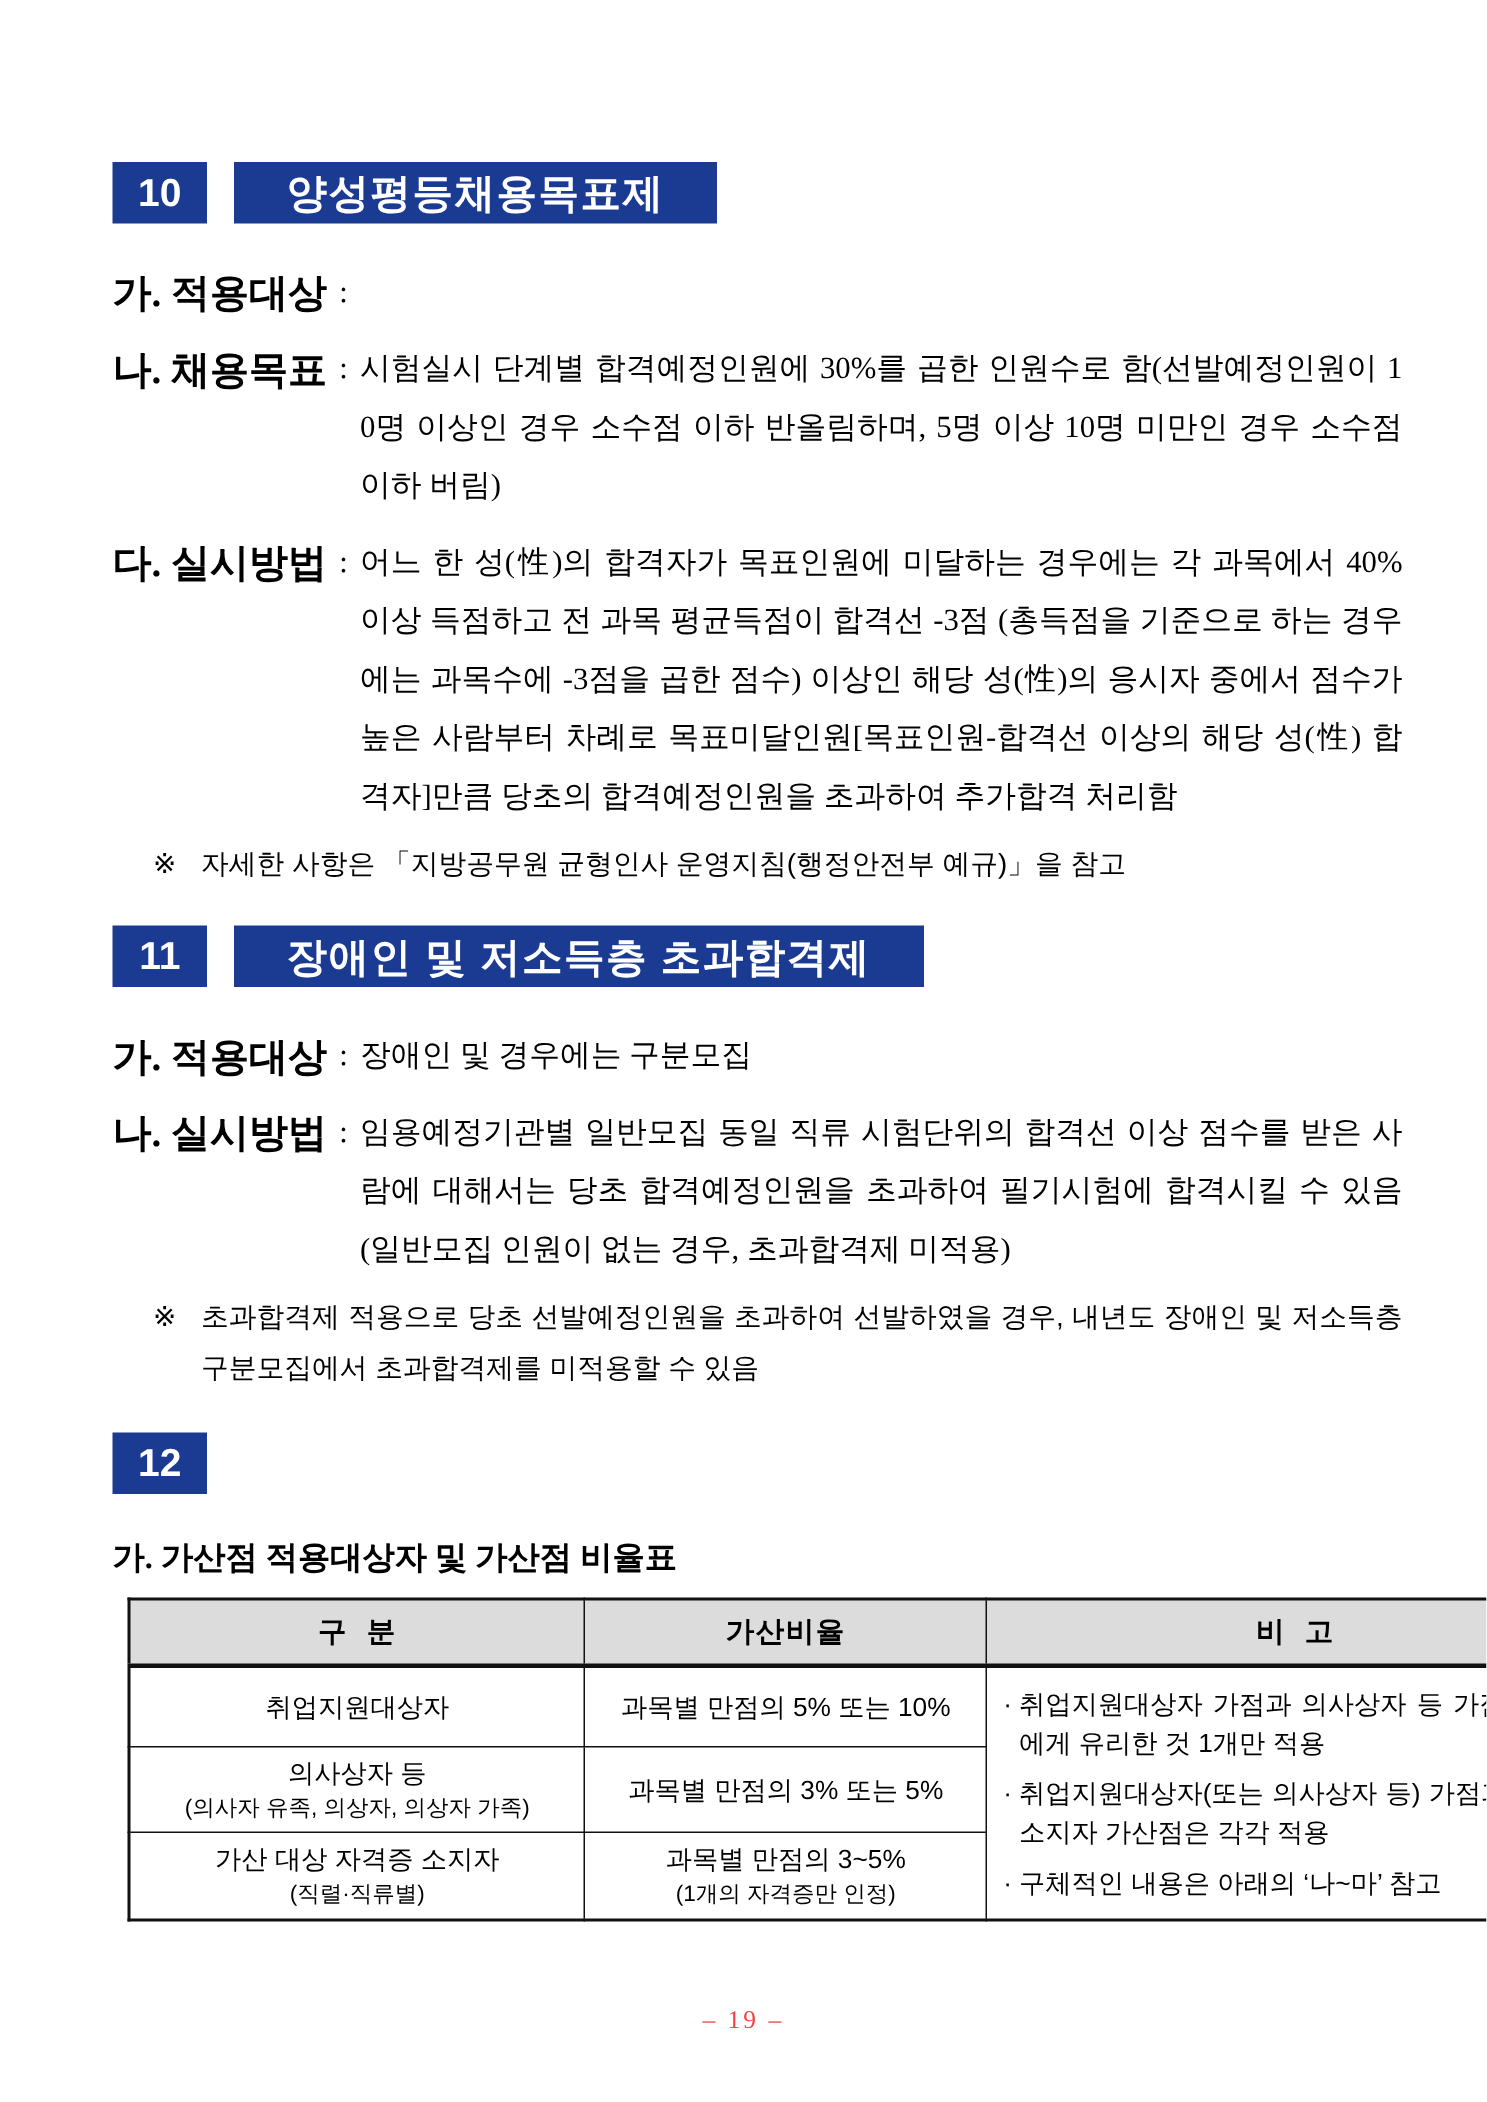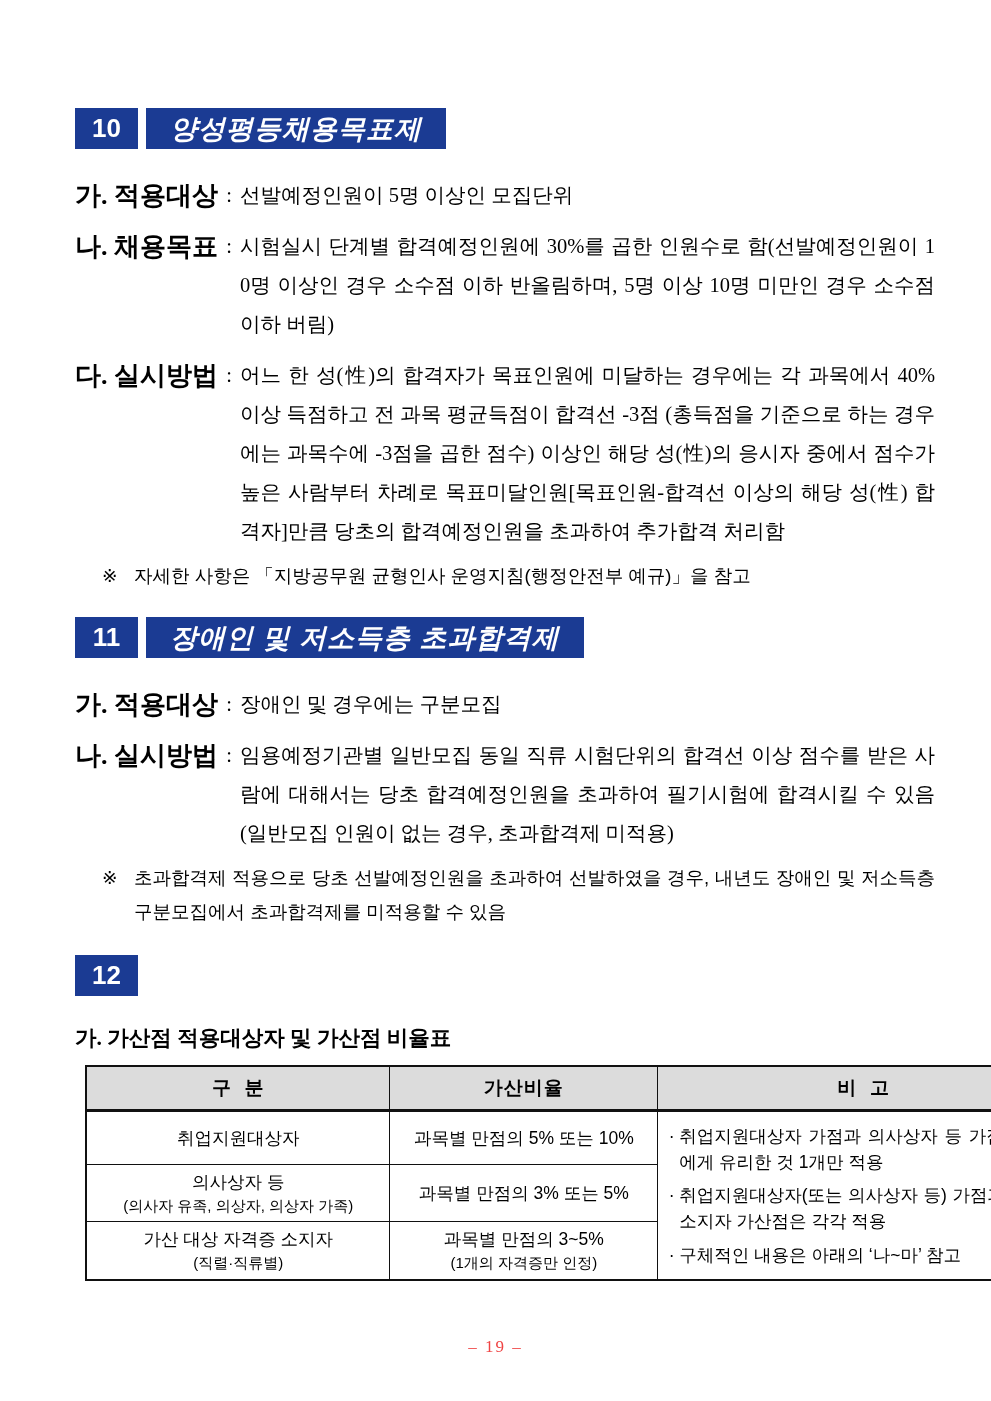--- a/index.html
+++ b/index.html
@@ -13,32 +13,32 @@
     position:relative;
     width:991px;height:1401px;
     background:#fff;
     font-family:"Liberation Serif","DejaVu Serif",serif;
     color:var(--ink);
     overflow:hidden;
   }
   .content{position:absolute;top:108px;left:75px;right:56px;}
 
   
-  .sec-header{display:flex;align-items:stretch;gap:8px;height:41px;margin-bottom:27px;}
+  .sec-header{display:flex;align-items:stretch;gap:18px;height:41px;margin-bottom:27px;}
   .sec-num{
     background:var(--blue);color:#fff;flex:0 0 63px;
     display:flex;align-items:center;justify-content:center;
     font-family:"Liberation Sans","DejaVu Sans",sans-serif;
     font-weight:bold;font-size:26px;
   }
   .sec-title{
     background:var(--blue);color:#fff;
-    display:flex;align-items:center;padding:0 24px;
-    font-family:"Liberation Sans","DejaVu Sans",sans-serif;
-    font-weight:bold;font-size:27px;letter-spacing:1px;font-style:italic;
+    display:flex;align-items:center;padding:0 35px;
+    font-family:"Liberation Sans","DejaVu Sans",sans-serif;
+    font-weight:bold;font-size:27px;letter-spacing:1px;
   }
 
   
   .item{display:flex;font-size:20.5px;line-height:39px;margin-top:12px;}
   .item-label{flex:0 0 141px;font-weight:bold;font-size:26px;white-space:nowrap;}
   .item-colon{flex:0 0 22px;text-align:center;}
   .item-text{flex:1;text-align:justify;word-break:break-all;}
 
   
   .note{
@@ -95,21 +95,20 @@
 
     <section>
       <div class="sec-header">
         <div class="sec-num">10</div>
         <div class="sec-title">양성평등채용목표제</div>
       </div>
 
       <div class="item">
         <span class="item-label">가. 적용대상</span>
         <span class="item-colon">:</span>
-        <span class="item-text">선발예정인원이 5명 이상인 모집단위</span>
       </div>
 
       <div class="item">
         <span class="item-label">나. 채용목표</span>
         <span class="item-colon">:</span>
         <span class="item-text">시험실시 단계별 합격예정인원에 30%를 곱한 인원수로 함(선발예정인원이 10명 이상인 경우 소수점 이하 반올림하며, 5명 이상 10명 미만인 경우 소수점 이하 버림)</span>
       </div>
 
       <div class="item">
         <span class="item-label">다. 실시방법</span>

